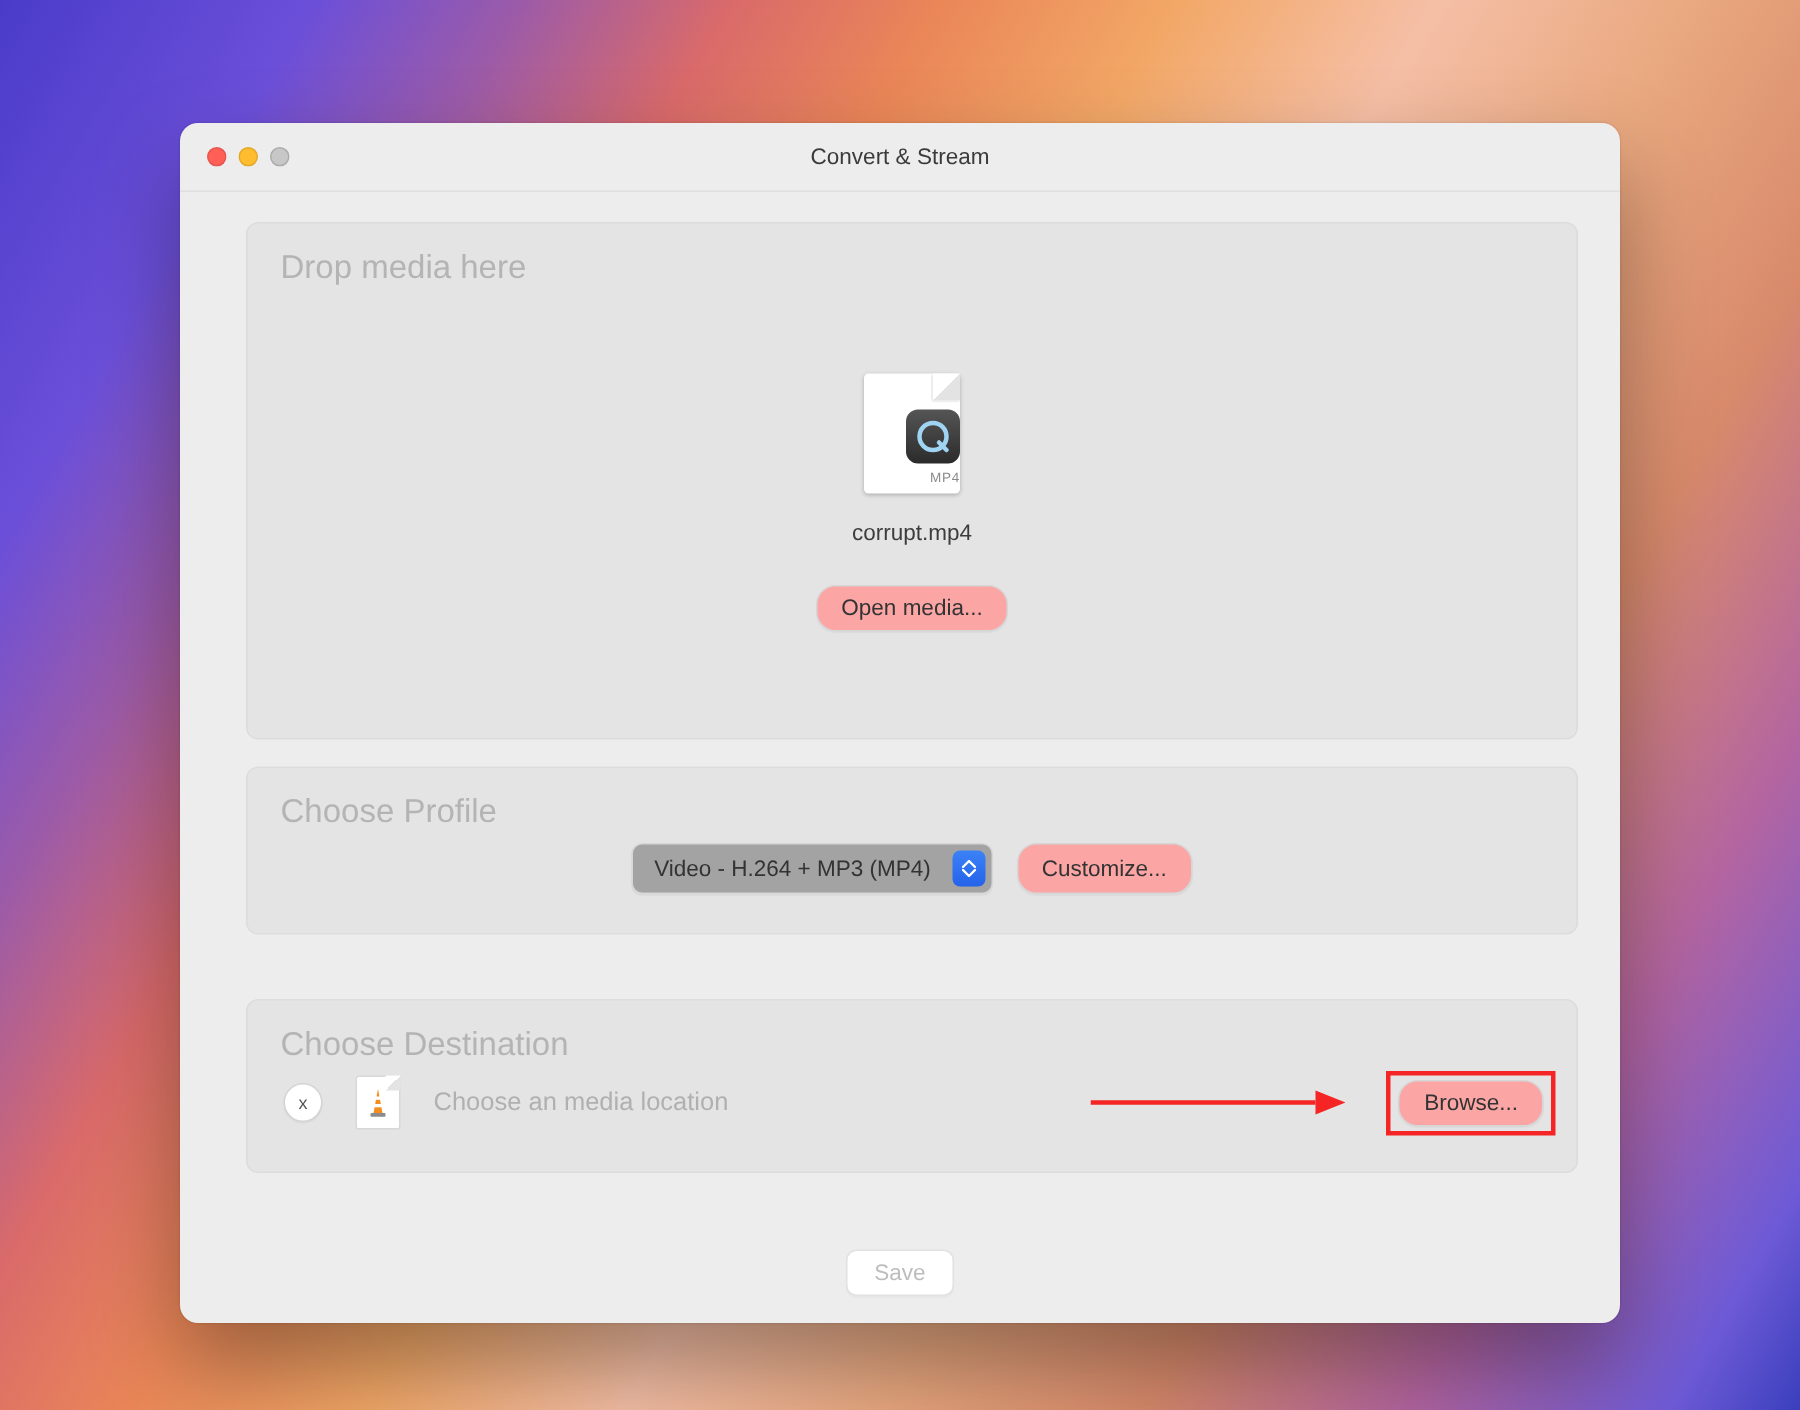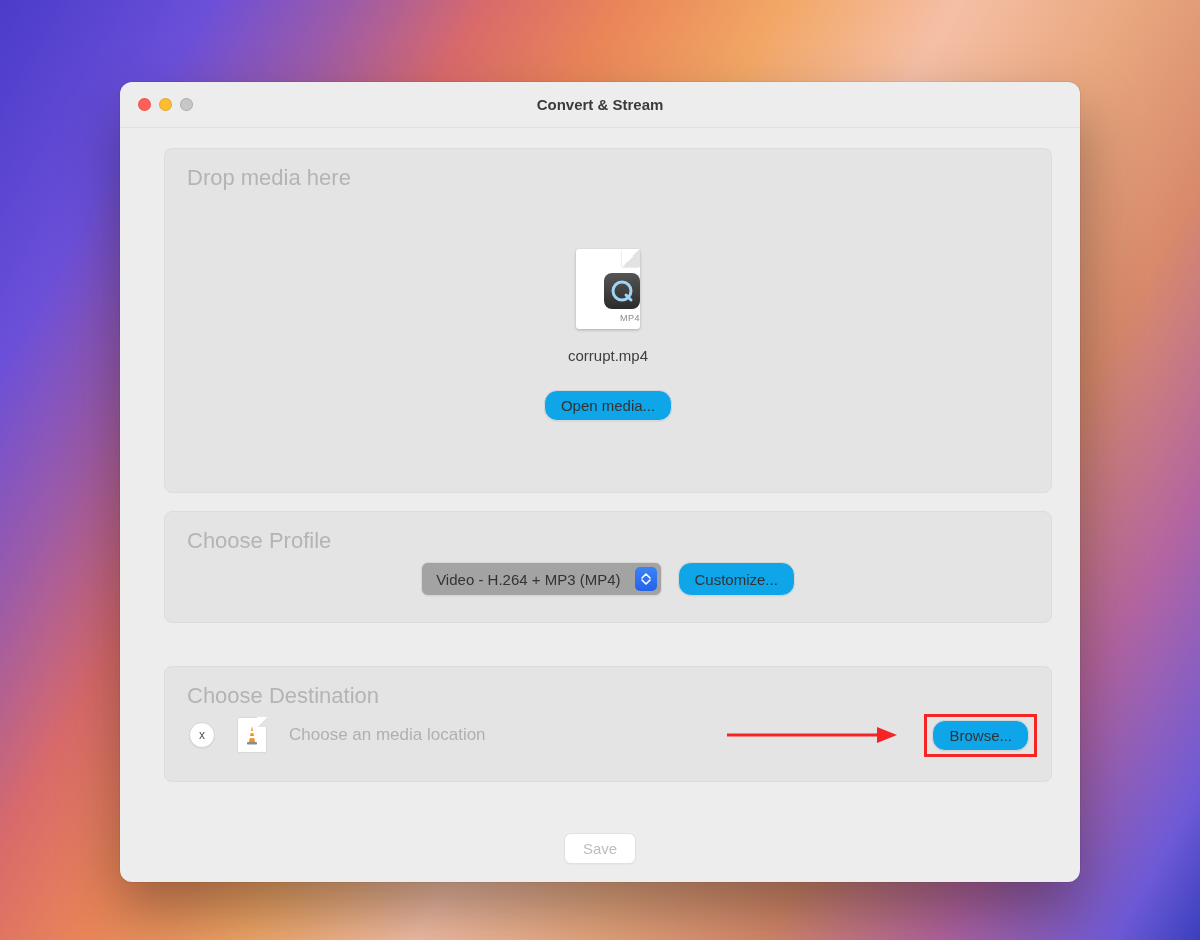--- a/index.html
+++ b/index.html
@@ -42,21 +42,21 @@
     .tl {
       width: 13px; height: 13px; border-radius: 50%;
     }
     .tl.red { background: #ff5f57; border: 0.5px solid rgba(0,0,0,0.1);}
     .tl.yellow { background: #febc2e; border: 0.5px solid rgba(0,0,0,0.1);}
     .tl.green { background: #c7c7c7; border: 0.5px solid rgba(0,0,0,0.14);}
     .titlebar-title {
       position: absolute;
       left: 0; right: 0;
       text-align: center;
-      font-weight: 700;
+      font-weight: 400;
       font-size: 15px;
       color: #3b3b3b;
       pointer-events: none;
     }
     .content {
       flex: 1;
       padding: 20px 28px 16px 44px;
       display: flex;
       flex-direction: column;
       gap: 18px;
@@ -124,21 +124,21 @@
       color: #8a8a8a;
       letter-spacing: 0.5px;
       margin-top: 4px;
     }
     .file-name {
       font-size: 15px;
       color: #3d3d3d;
       margin-top: 6px;
     }
     .mac-button {
-      background: #0ea5e9;
+      background: #fca5a5;
       border: 1px solid #d6d6d6;
       border-radius: 13px;
       padding: 6px 16px;
       font-size: 15px;
       color: #333;
       box-shadow: 0 1px 1px rgba(0,0,0,0.04);
       cursor: default;
     }
     
     .profile-section {

